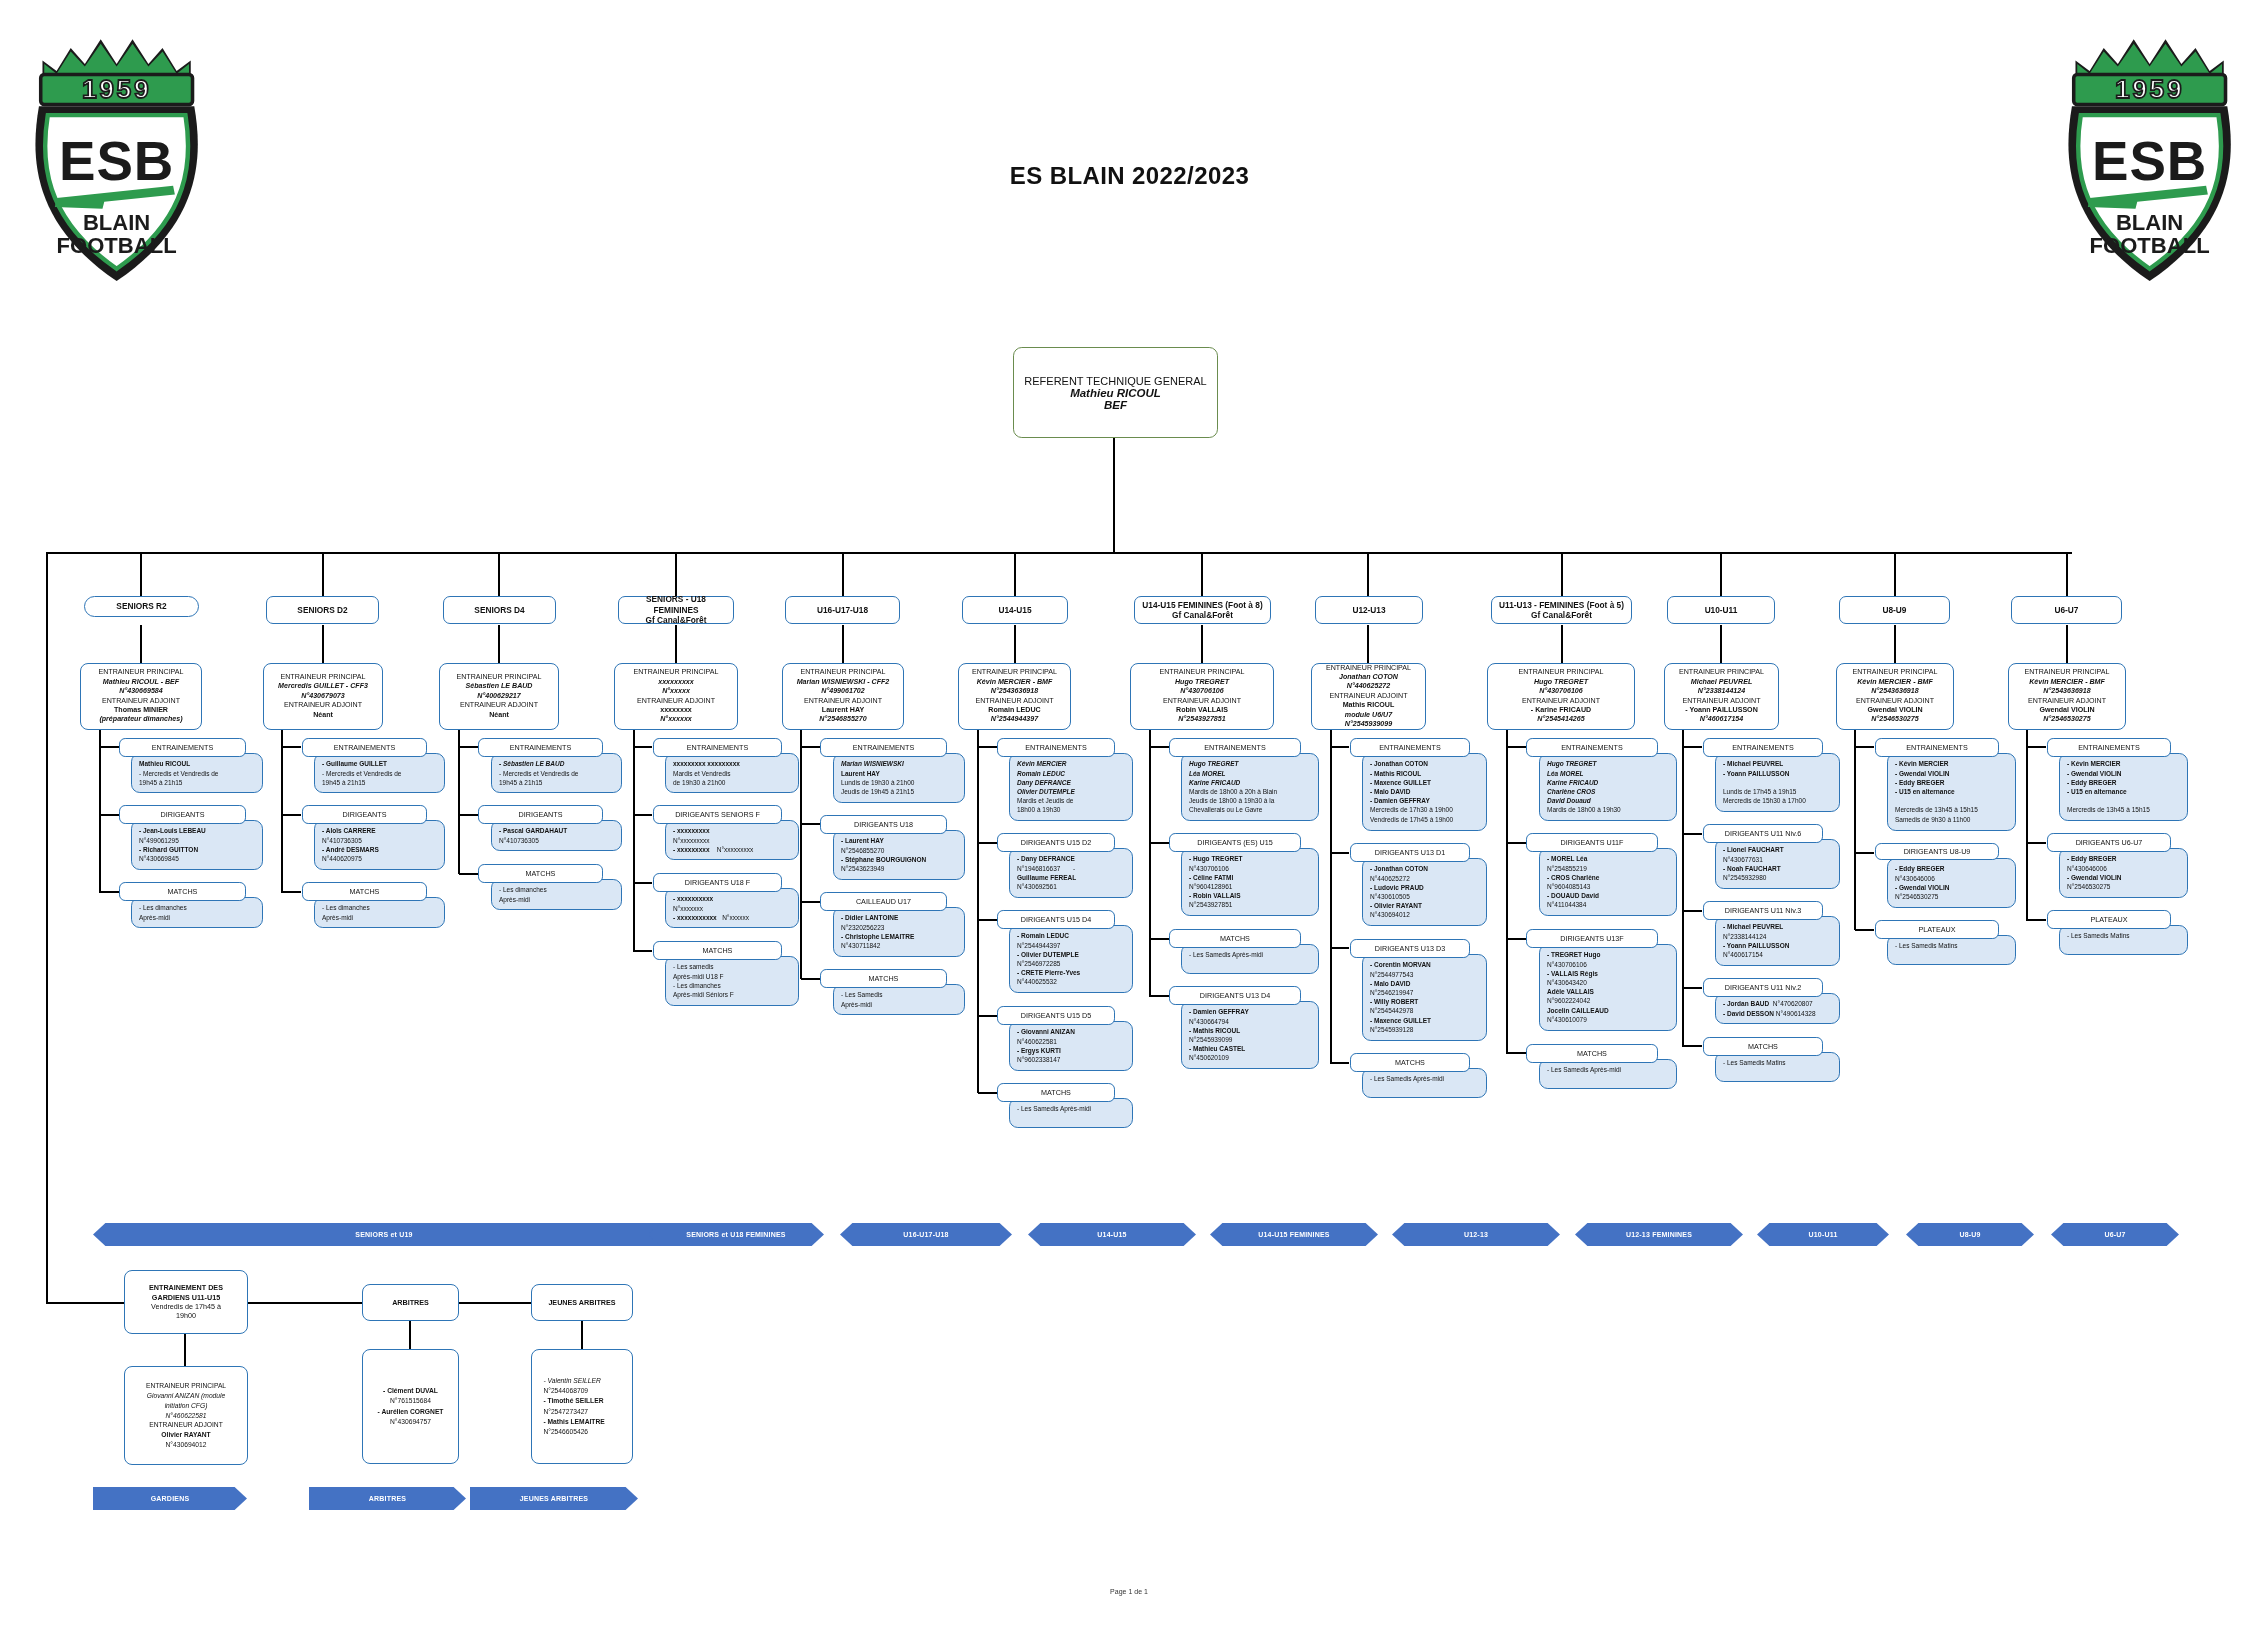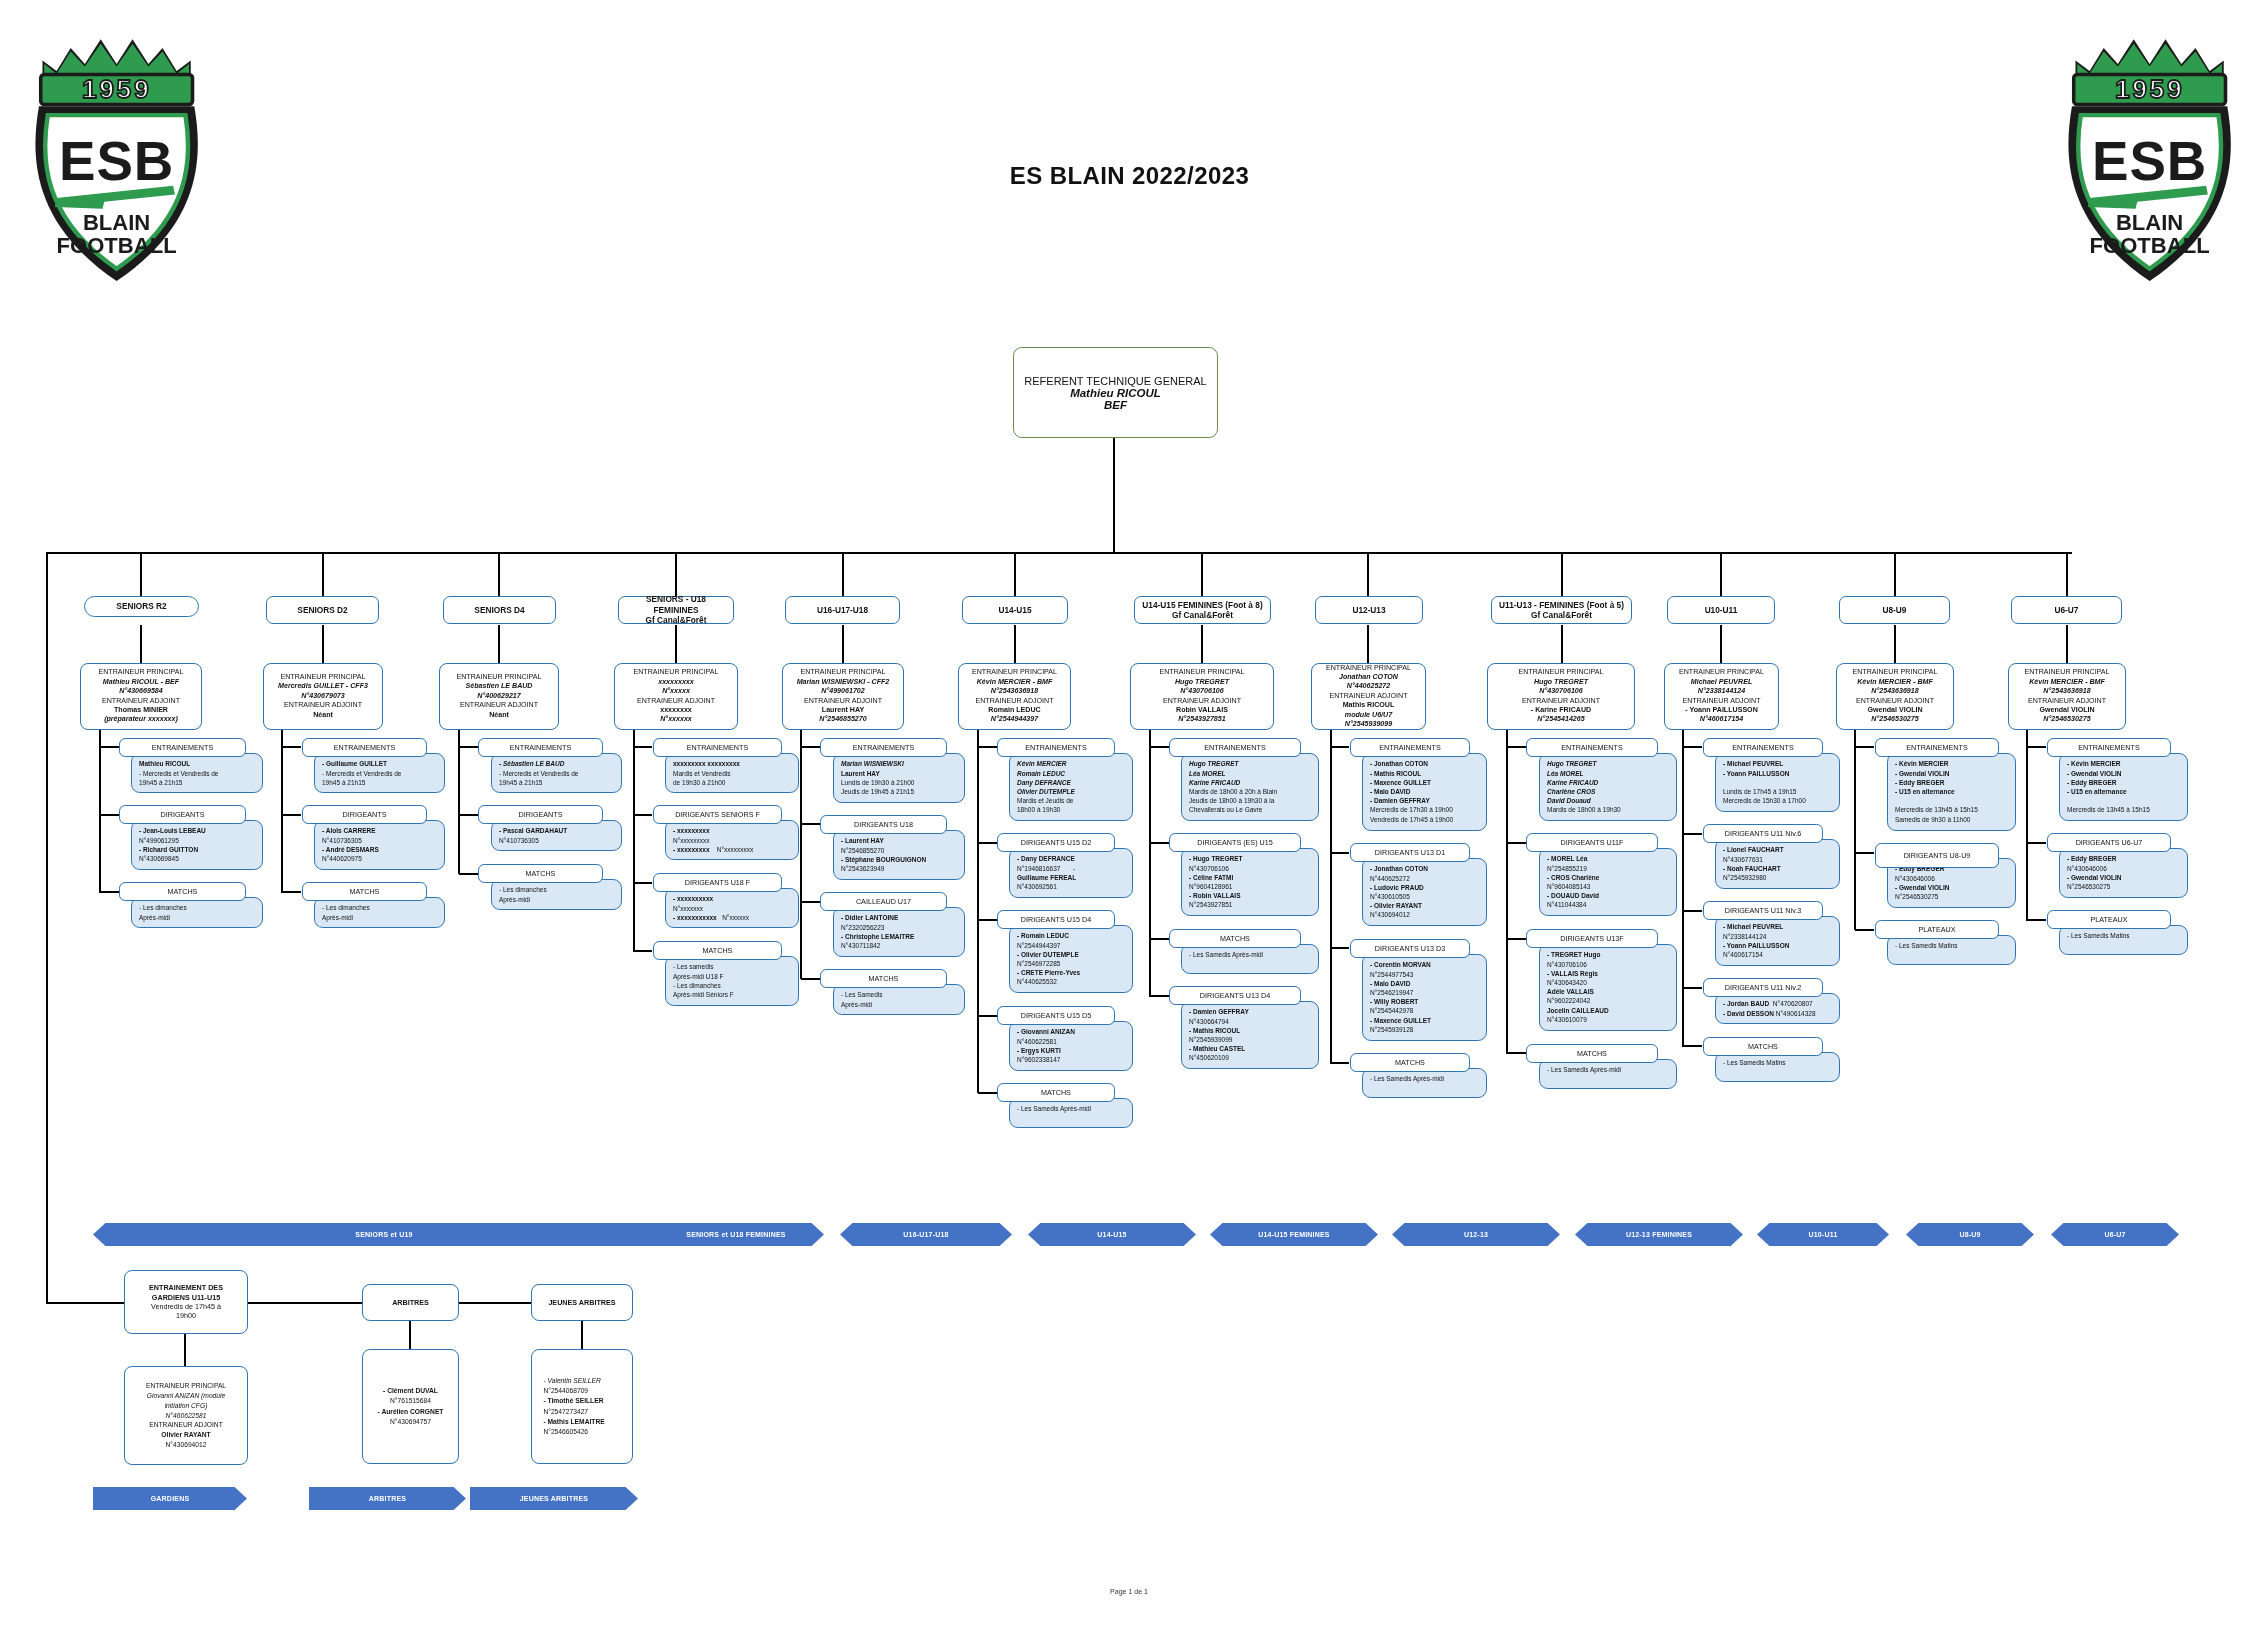--- a/index.html
+++ b/index.html
@@ -195,21 +195,21 @@
     <div class="ln" style="left: 459px; top: 1302px; width: 72px; height: 2.1px;"></div>
     <div class="ln" style="left: 581px; top: 1321px; width: 2.1px; height: 30px;"></div>
   </div>
 <div id="columns-layer">
     <div class="box" style="left: 84px; top: 596px; width: 115px; height: 21px; border-radius: 12px;">
       <div class="t grp-title">SENIORS R2</div>
     </div>
     <div class="box" style="left: 80px; top: 663px; width: 122px; height: 67px;">
       <div class="t coach">
       ENTRAINEUR PRINCIPAL<br><i>Mathieu RICOUL - BEF</i><br><i>N°430669584</i><br>
-      ENTRAINEUR ADJOINT<br><b>Thomas MINIER</b><br><i>(préparateur xxxxxxx)</i>
+      ENTRAINEUR ADJOINT<br><b>Thomas MINIER</b><br><i>(préparateur dimanches)</i>
     </div>
     </div>
     <div class="box" style="left: 119px; top: 738px; width: 127px; height: 19.4px; border-radius: 6.2px; z-index: 4;">
       <div class="t sec-head">ENTRAINEMENTS</div>
     </div>
     <div class="detail" style="left: 131px; top: 753px; width: 132px; min-height: 40px; z-index: 2;">
       <div><b>Mathieu RICOUL</b></div>
       <div>- Mercredis et Vendredis de</div>
       <div>19h45 à 21h15</div>
     </div>
@@ -646,21 +646,21 @@
     </div>
     <div class="detail" style="left: 1887px; top: 753px; width: 129px; min-height: 78px; z-index: 2;">
       <div><b>- Kévin MERCIER</b></div>
       <div><b>- Gwendal VIOLIN</b></div>
       <div><b>- Eddy BREGER</b></div>
       <div><b>- U15 en alternance</b></div>
       <div>&nbsp;</div>
       <div>Mercredis de 13h45 à 15h15</div>
       <div>Samedis de 9h30 à 11h00</div>
     </div>
-    <div class="box" style="left: 1875px; top: 843px; width: 124px; height: 25px; border-radius: 6.2px; z-index: 4;">
+    <div class="box" style="left: 1875px; top: 843px; width: 124px; height: 17px; border-radius: 6.2px; z-index: 4;">
       <div class="t sec-head">DIRIGEANTS U8-U9</div>
     </div>
     <div class="detail" style="left: 1887px; top: 858px; width: 129px; min-height: 50px; z-index: 2;">
       <div><b>- Eddy BREGER</b></div>
       <div>N°430646006</div>
       <div><b>- Gwendal VIOLIN</b></div>
       <div>N°2546530275</div>
     </div>
     <div class="box" style="left: 1875px; top: 920px; width: 124px; height: 19.4px; border-radius: 6.2px; z-index: 4;">
       <div class="t sec-head">PLATEAUX</div>

